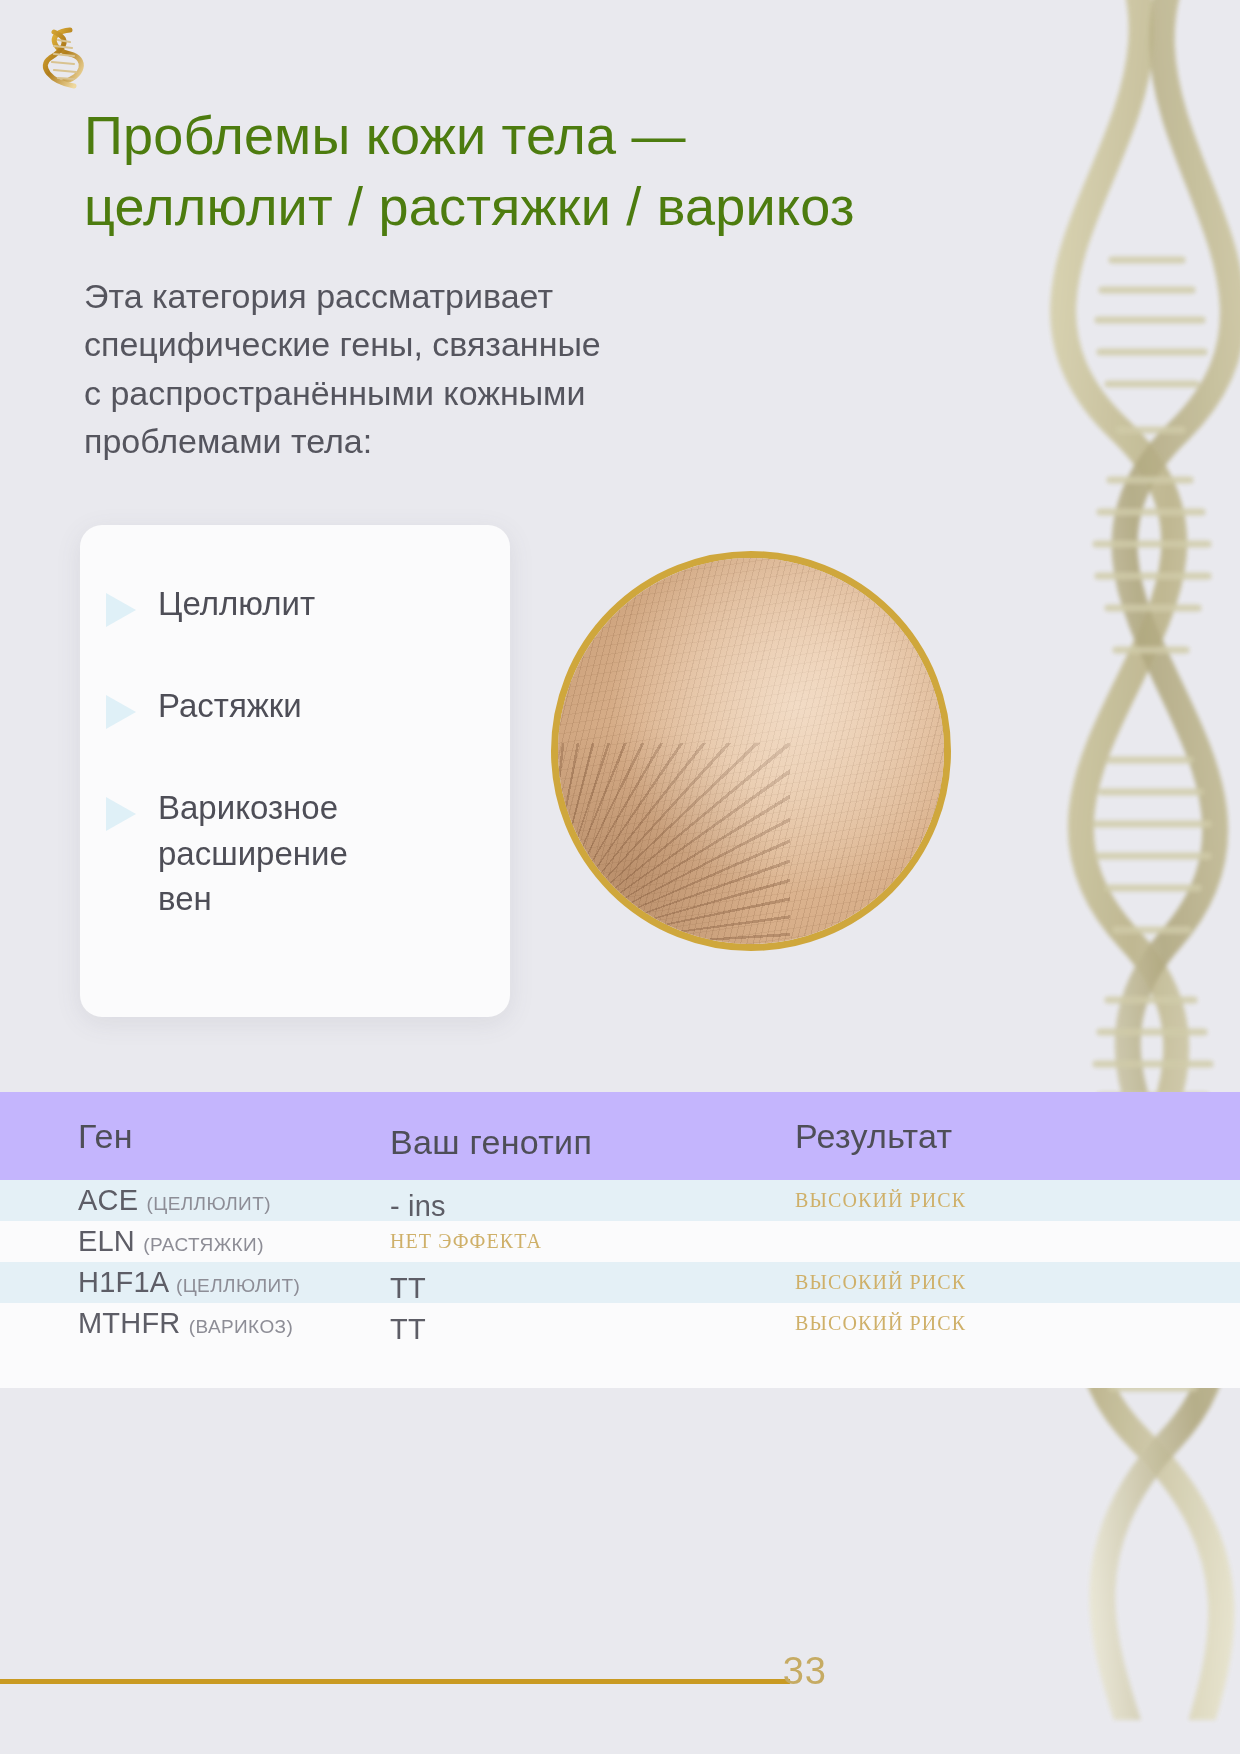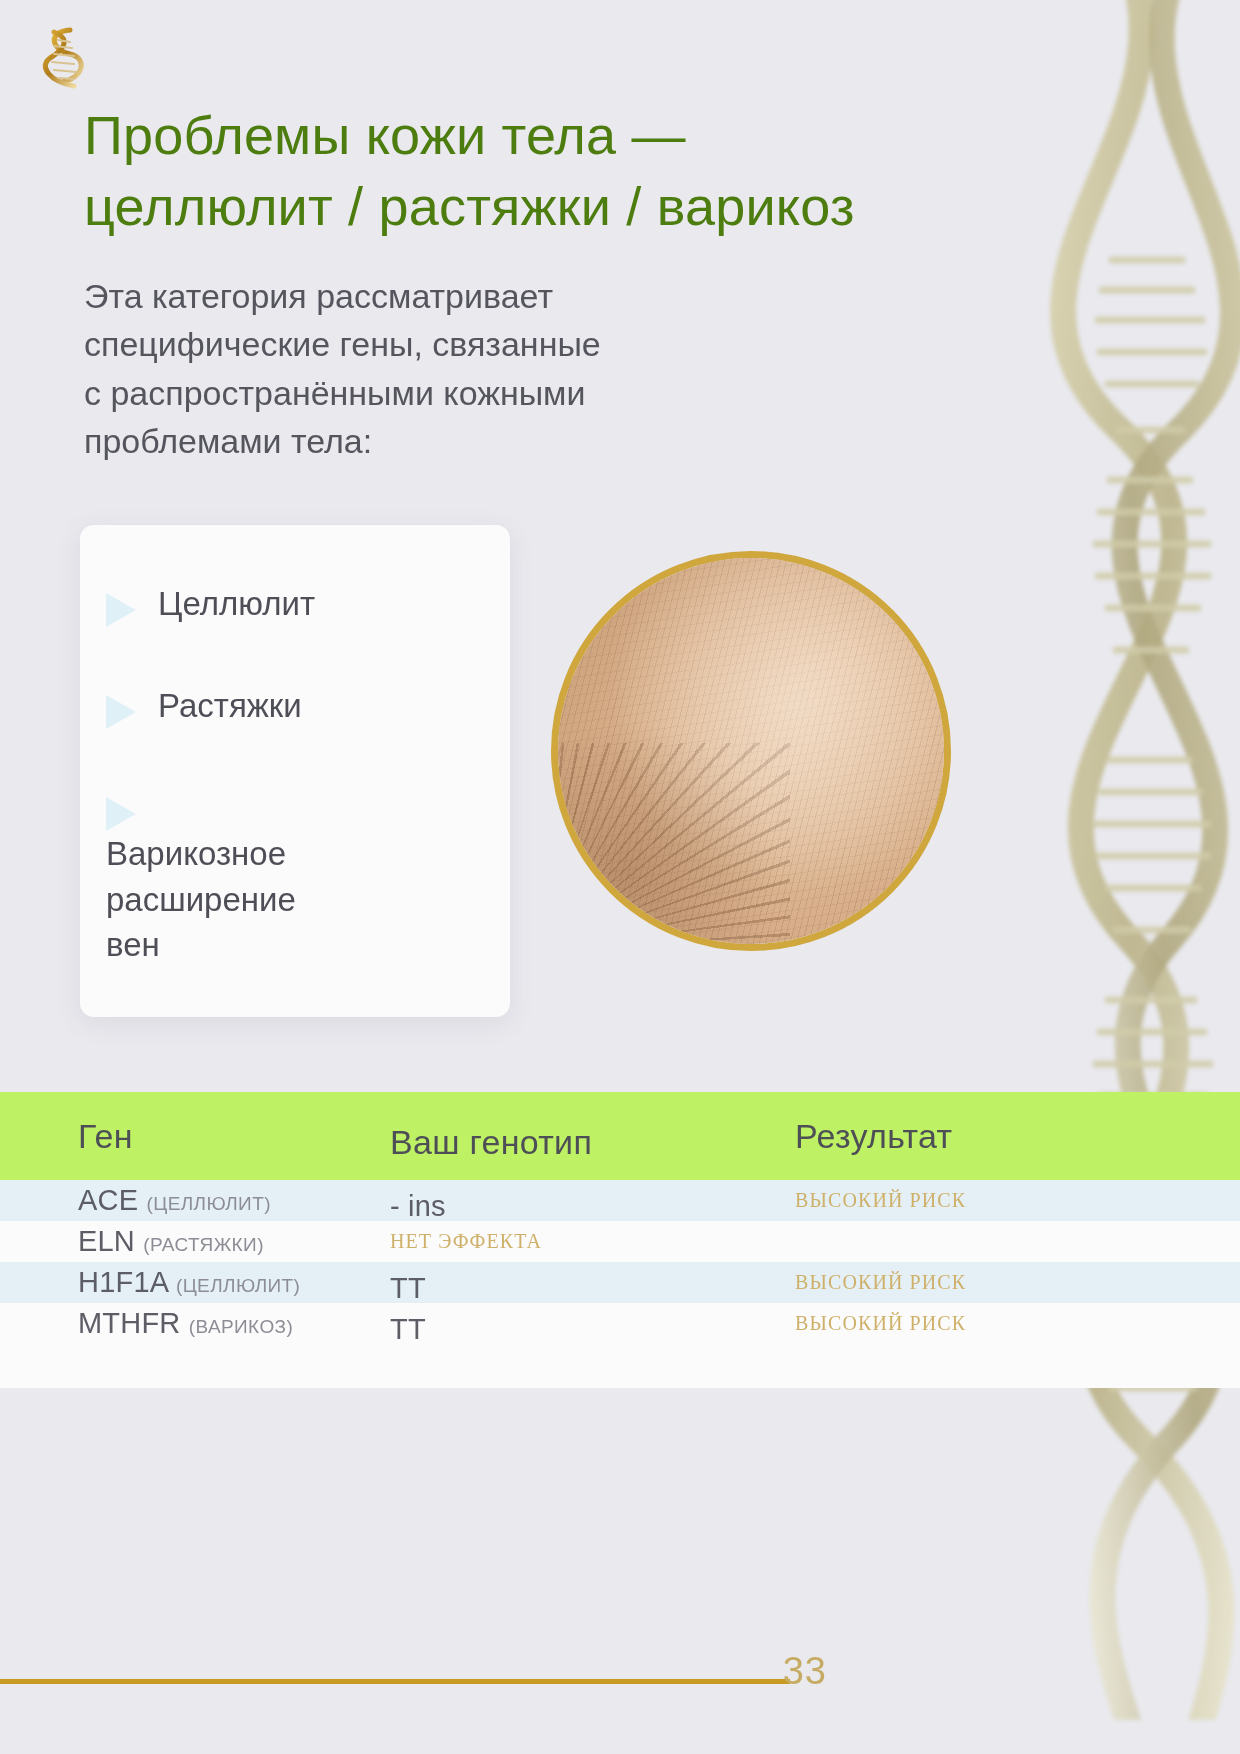--- a/index.html
+++ b/index.html
@@ -72,32 +72,32 @@
   }
 
   
   .bullet-card {
     position: absolute;
     left: 80px;
     top: 525px;
     width: 430px;
     height: 492px;
     background: #fbfbfc;
-    border-radius: 14px;
+    border-radius: 22px;
     box-shadow: 0 6px 26px rgba(90, 90, 110, .10);
     z-index: 3;
     box-sizing: border-box;
     padding: 56px 28px 0 26px;
   }
   .bullet {
     display: flex;
     align-items: flex-start;
     margin-bottom: 56px;
   }
-  .bullet:last-child { margin-bottom: 0; flex-direction: column; }
+  .bullet:last-child { margin-bottom: 0; }
   .bullet-marker {
     flex: 0 0 auto;
     width: 0;
     height: 0;
     border-top: 17px solid transparent;
     border-bottom: 17px solid transparent;
     border-left: 30px solid #dff0f7;
     margin-top: 12px;
     margin-right: 22px;
   }
@@ -165,21 +165,21 @@
   }
   .trow {
     display: flex;
     align-items: center;
     box-sizing: border-box;
     padding-left: 78px;
     padding-right: 40px;
   }
   .trow.head {
     height: 88px;
-    background: #bef264;
+    background: #c4b5fd;
   }
   .trow.body { height: 41px; }
   .trow.body.alt { background: #e4f0f6; }
   .trow.body.plain { background: #fbfbfc; }
 
   .c-gene   { flex: 0 0 312px; }
   .c-geno   { flex: 0 0 405px; margin-top: 12px; }
   .c-result { flex: 1 1 auto; }
 
   .trow.head .c-gene,

